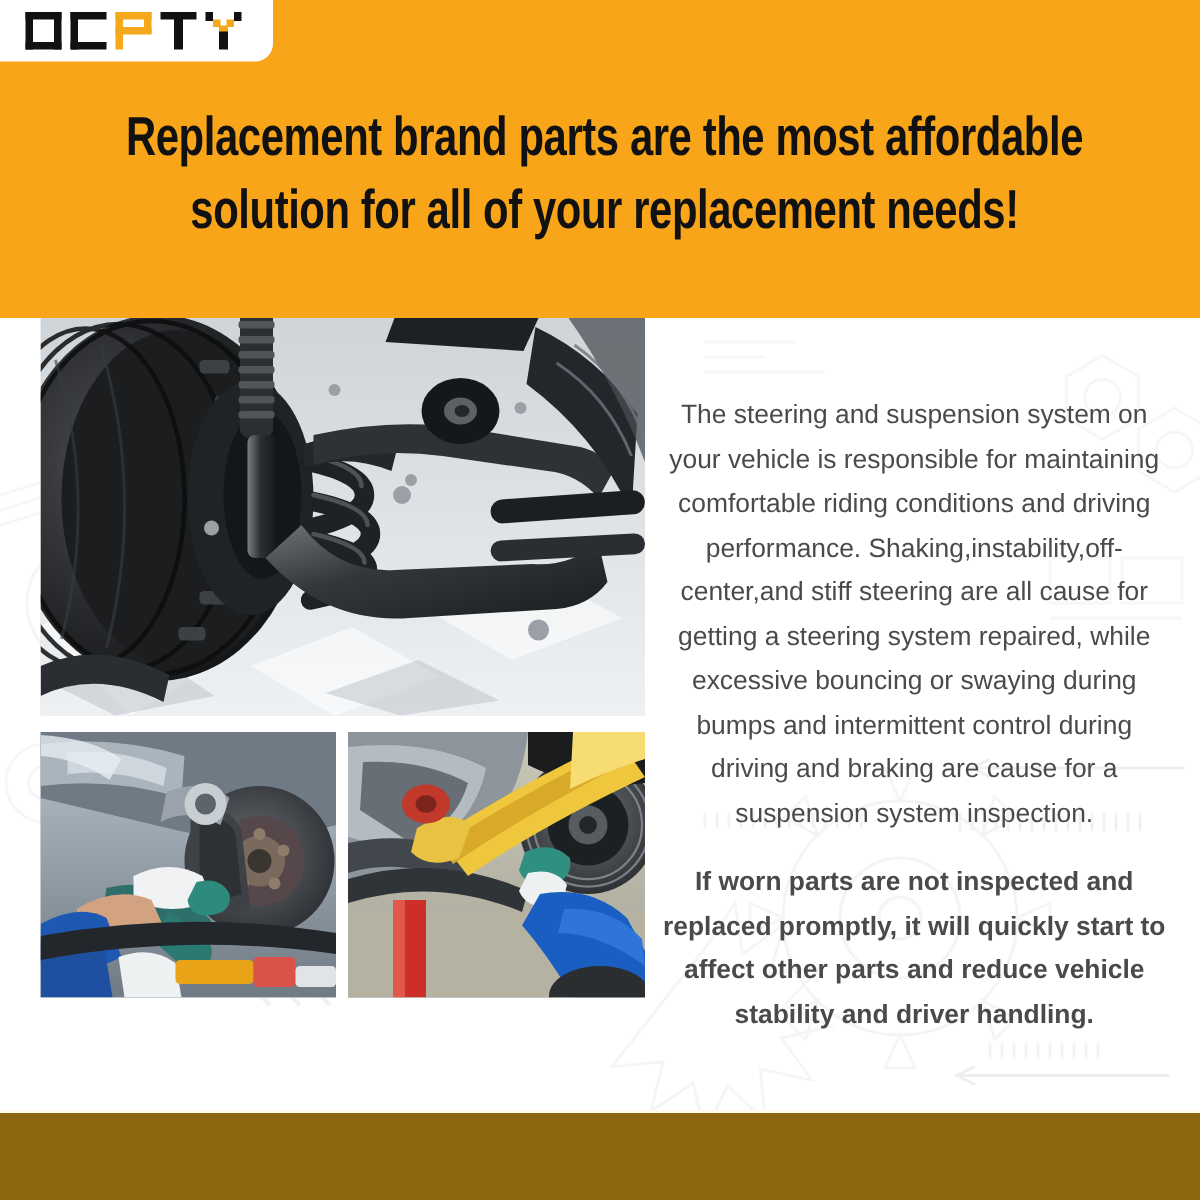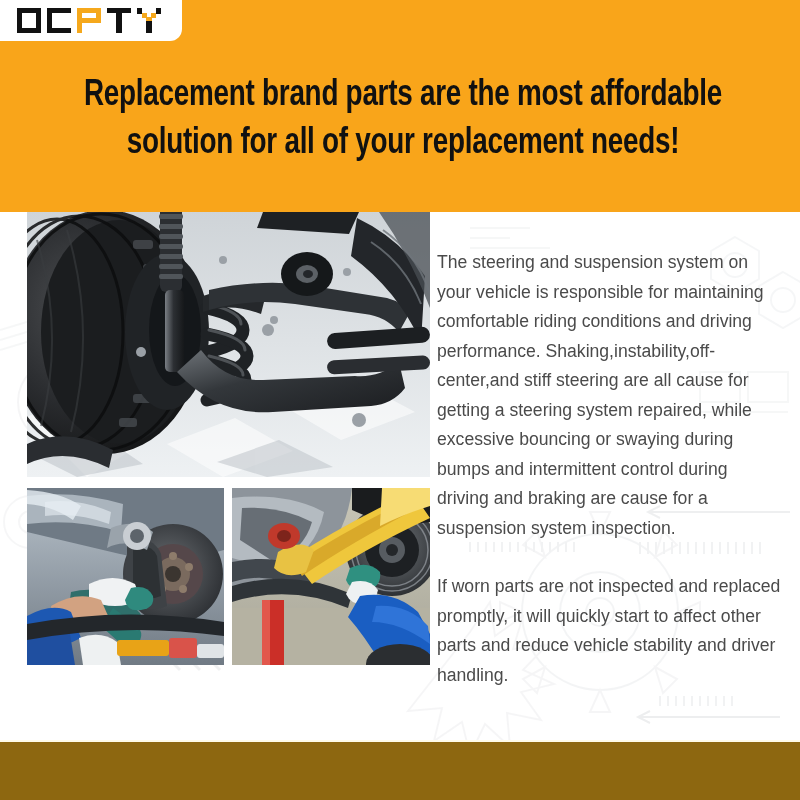--- a/index.html
+++ b/index.html
@@ -64,29 +64,29 @@
     overflow:hidden;background:#9aa4ad;
   }
   #photo-lower-right{
     position:absolute;left:232px;top:488px;width:198px;height:177px;
     overflow:hidden;background:#8d98a2;
   }
   .ph{position:absolute;left:0;top:0;width:100%;height:100%;}
 
   
   #copy{
-    position:absolute;left:437px;top:248px;width:345px;
-    text-align:left;
+    position:absolute;left:437px;top:262px;width:345px;
+    text-align:center;
     color:#4a4a4a;
     font-size:17.6px;
     line-height:29.5px;
     font-family:"Liberation Sans", sans-serif;
   }
   #copy p{margin:0;}
-  #copy p.second{margin-top:29px;}
+  #copy p.second{margin-top:16px;font-weight:bold;}
 
   
   #footer-band{
     position:absolute;left:0;bottom:0;width:800px;height:58px;
     background:#8d6710;
   }
   #footer-hairline{
     position:absolute;left:0;bottom:58px;width:800px;height:2px;
     background:#fffbe8;
   }

